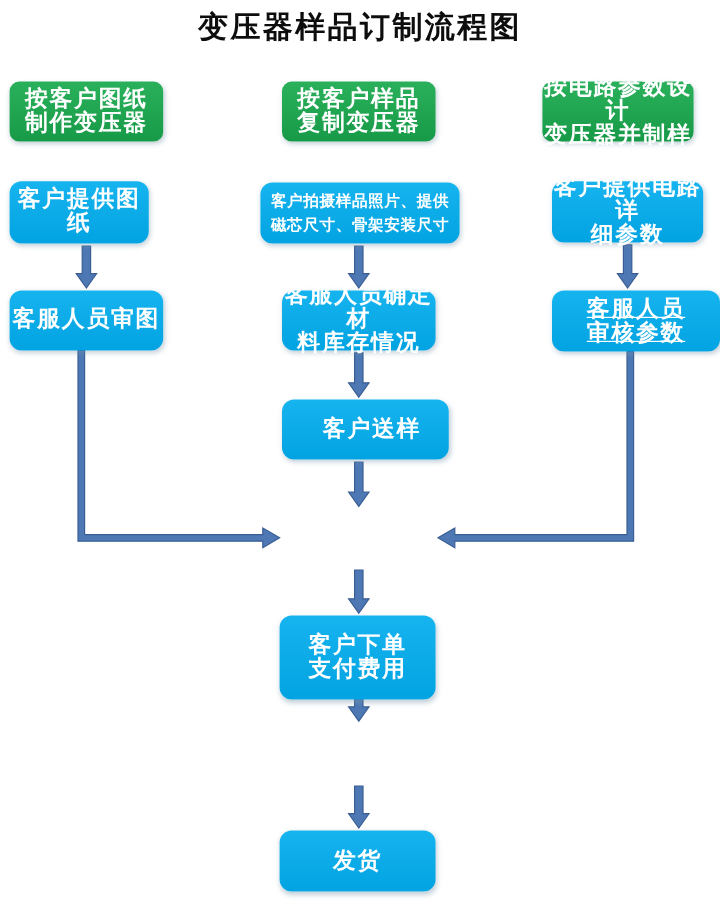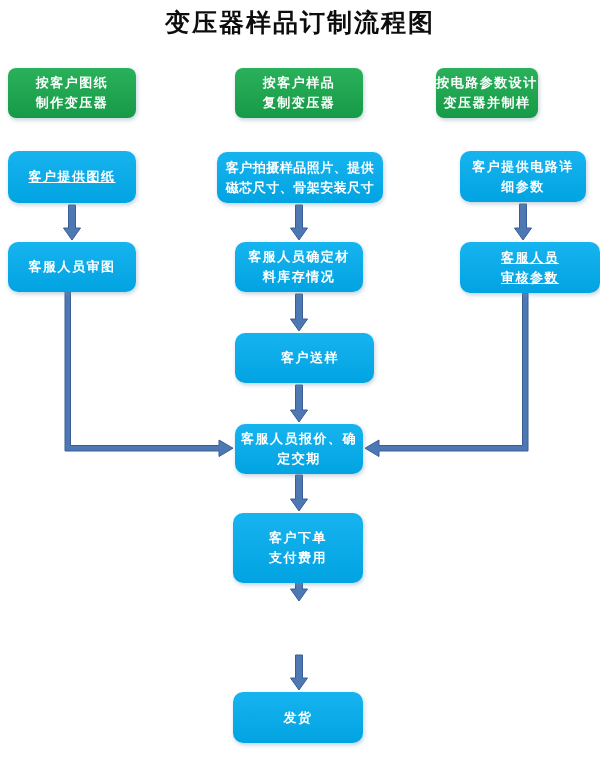--- a/index.html
+++ b/index.html
@@ -11,21 +11,21 @@
     position:absolute;left:0;top:6px;width:600px;text-align:center;
     font-family:Liberation Serif, serif;
     font-size:25px;font-weight:800;color:#0d0d0d;letter-spacing:2px;
   }
   .node{
     position:absolute;display:flex;align-items:center;justify-content:center;
     text-align:center;color:#ffffff;font-weight:bold;
     white-space:pre-line;line-height:20px;
     border-radius:10px;
     box-shadow:1px 2px 4px rgba(120,150,170,0.45);
-    font-size:13px;letter-spacing:1.5px;
+    font-size:19px;letter-spacing:1.5px;
   }
   .node.start{
     background:linear-gradient(180deg,#2ab05b 0%,#179a47 100%);
     border-radius:8px;
   }
   .node.process{
     background:linear-gradient(180deg,#16b4ef 0%,#02a3e2 100%);
   }
   .node.wide{letter-spacing:0.5px;font-size:13px;}
   svg.connectors{position:absolute;left:0;top:0;pointer-events:none;}
@@ -51,35 +51,33 @@
 
     <path class="conn" d="M65,292 L70.5,292 L70.5,445.5 L219,445.5 L219,440 L233,448.2 L219,456.5 L219,451 L65,451 Z"></path>
 
     <path class="conn" d="M522.5,293 L528,293 L528,451 L379,451 L379,456.5 L365,448.2 L379,440 L379,445.5 L522.5,445.5 Z"></path>
   </svg>
 
   <div class="node start" style="left:8px;top:68px;width:128px;height:50px;">按客户图纸
 制作变压器</div>
   <div class="node start" style="left:235px;top:68px;width:128px;height:50px;">按客户样品
 复制变压器</div>
-  <div class="node start" style="left:436px;top:68px;width:102px;height:50px;">按电路参数设计
+  <div class="node start" style="left:452px;top:68px;width:126px;height:50px;">按电路参数设计
 变压器并制样</div>
 
-  <div class="node process" style="left:8px;top:151px;width:128px;height:52px;text-decoration:underline;">客户提供图纸</div>
+  <div class="node process" style="left:8px;top:151px;width:116px;height:52px;">客户提供图纸</div>
   <div class="node process wide" style="left:217px;top:152px;width:166px;height:51px;">客户拍摄样品照片、提供
 磁芯尺寸、骨架安装尺寸</div>
   <div class="node process" style="left:460px;top:151px;width:126px;height:51px;">客户提供电路详
 细参数</div>
 
   <div class="node process" style="left:235px;top:242px;width:128px;height:50px;">客服人员确定材
 料库存情况</div>
   <div class="node process" style="left:8px;top:242px;width:128px;height:50px;">客服人员审图</div>
   <div class="node process" style="left:460px;top:242px;width:140px;height:51px;text-decoration:underline;">客服人员
 审核参数</div>
 
   <div class="node process" style="left:235px;top:333px;width:128px;height:50px;padding-left:11px;">客户送样</div>
-  <div class="node process" style="left:235px;top:424px;width:128px;height:50px;">客服人员报价、确
-定交期</div>
   <div class="node process" style="left:233px;top:513px;width:130px;height:70px;">客户下单
 支付费用</div>
   <div class="node process" style="left:233px;top:692px;width:130px;height:51px;">发货</div>
 
 </div>
 
 </body></html>

